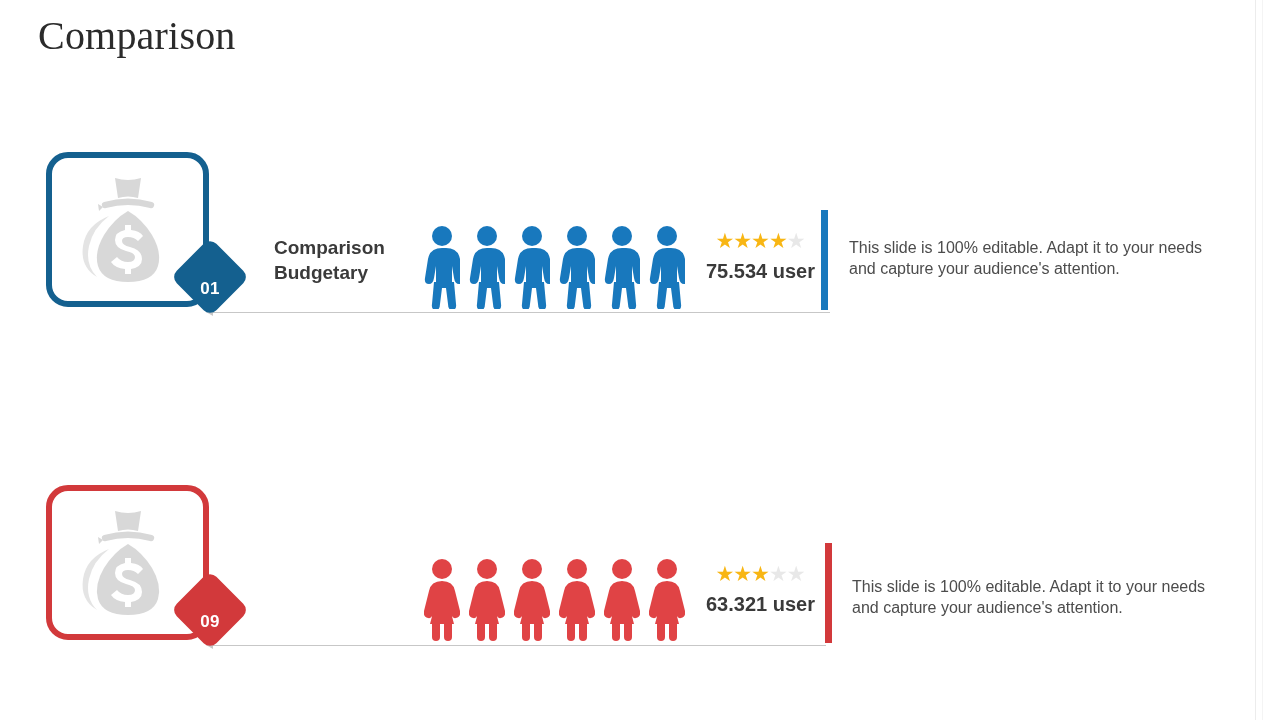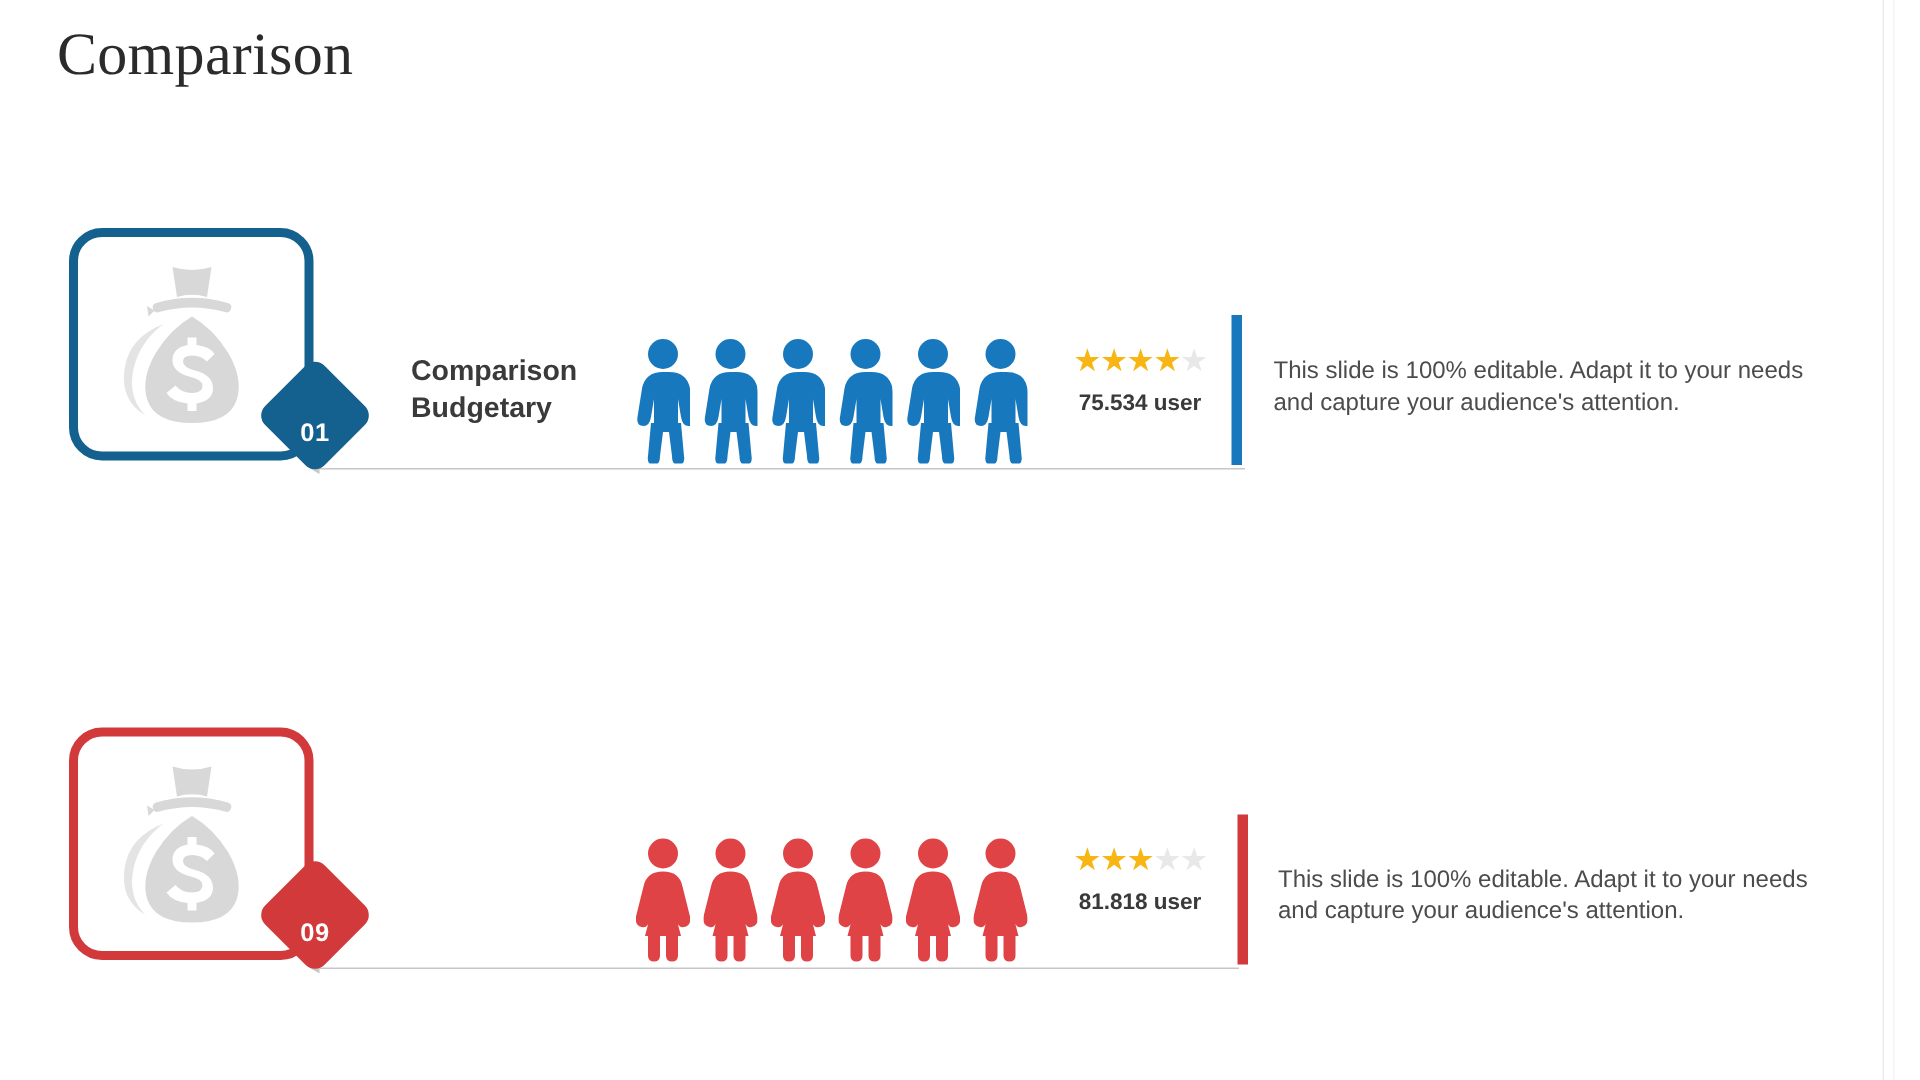--- a/index.html
+++ b/index.html
@@ -134,21 +134,21 @@
   .stars {
     font-size: 21px;
     line-height: 24px;
     letter-spacing: -1px;
     white-space: nowrap;
   }
   .star { color: #e8e8e8; }
   .star.on { color: #f8b614; }
   .user-count {
     margin-top: 7px;
-    font-size: 15px;
+    font-size: 20px;
     font-weight: bold;
     color: #3a3a3a;
     white-space: nowrap;
   }
 
   
   .accent-bar {
     position: absolute;
     left: 821px;
     top: 85px;
@@ -318,19 +318,19 @@
         <path d="M18 23 q-11 0 -13 10 l-5 20 q-1 6 4 7 q4 1 5 -5 l3 -12 l-6 23 h24 l-6 -23 l3 12 q1 6 5 5 q5 -1 4 -7 l-5 -20 q-2 -10 -13 -10 Z" fill="#e04345"></path>
         <path d="M8 66 h8 v13 q0 4 -4 4 q-4 0 -4 -4 Z" fill="#e04345"></path>
         <path d="M20 66 h8 v13 q0 4 -4 4 q-4 0 -4 -4 Z" fill="#e04345"></path>
       </svg>
   </div>
 
   <div class="rating-block">
     <div class="stars">
       <span class="star on">★</span><span class="star on">★</span><span class="star on">★</span><span class="star">★</span><span class="star">★</span>
     </div>
-    <div class="user-count">81.818 user</div>
+    <div class="user-count">63.321 user</div>
   </div>
 
   <div class="accent-bar"></div>
 
   <div class="description">This slide is 100% editable. Adapt it to your needs and capture your audience's attention.</div>
 </div>
 
 </body></html>

